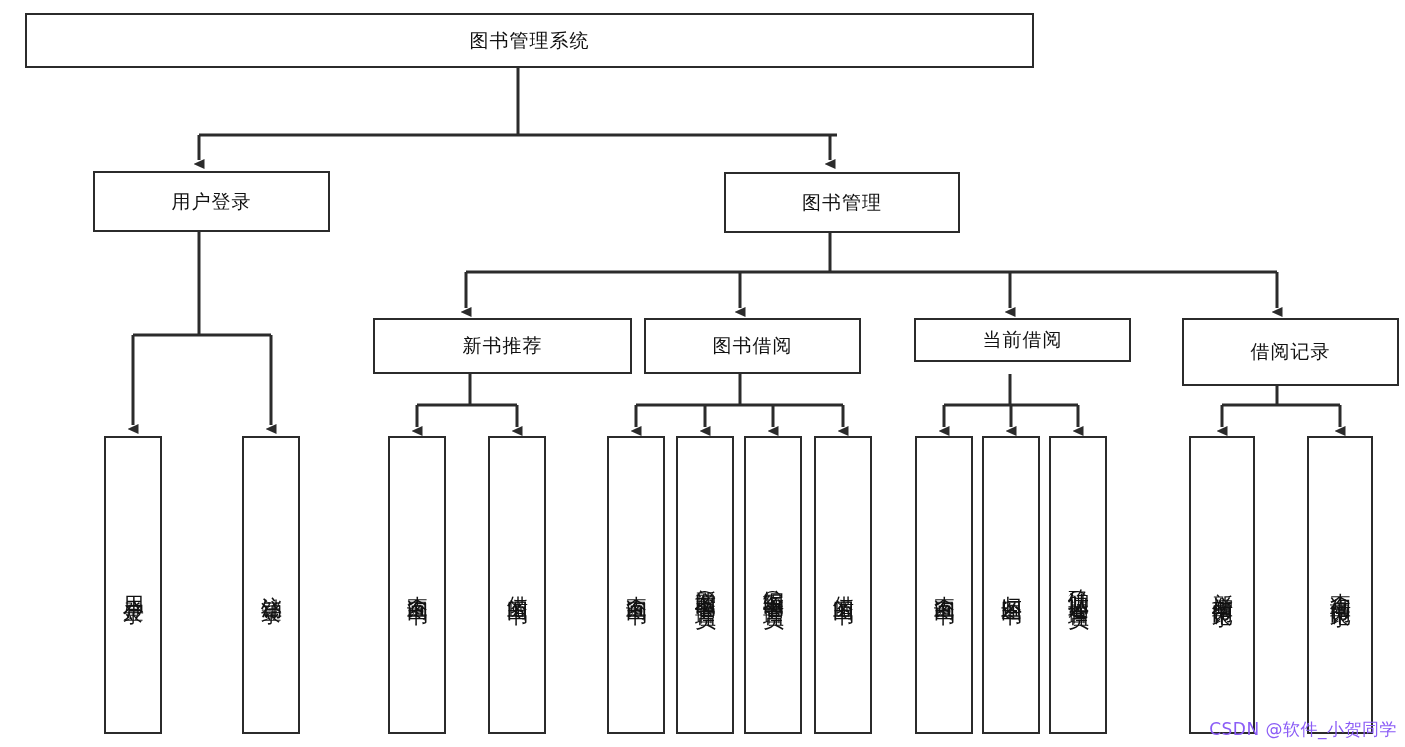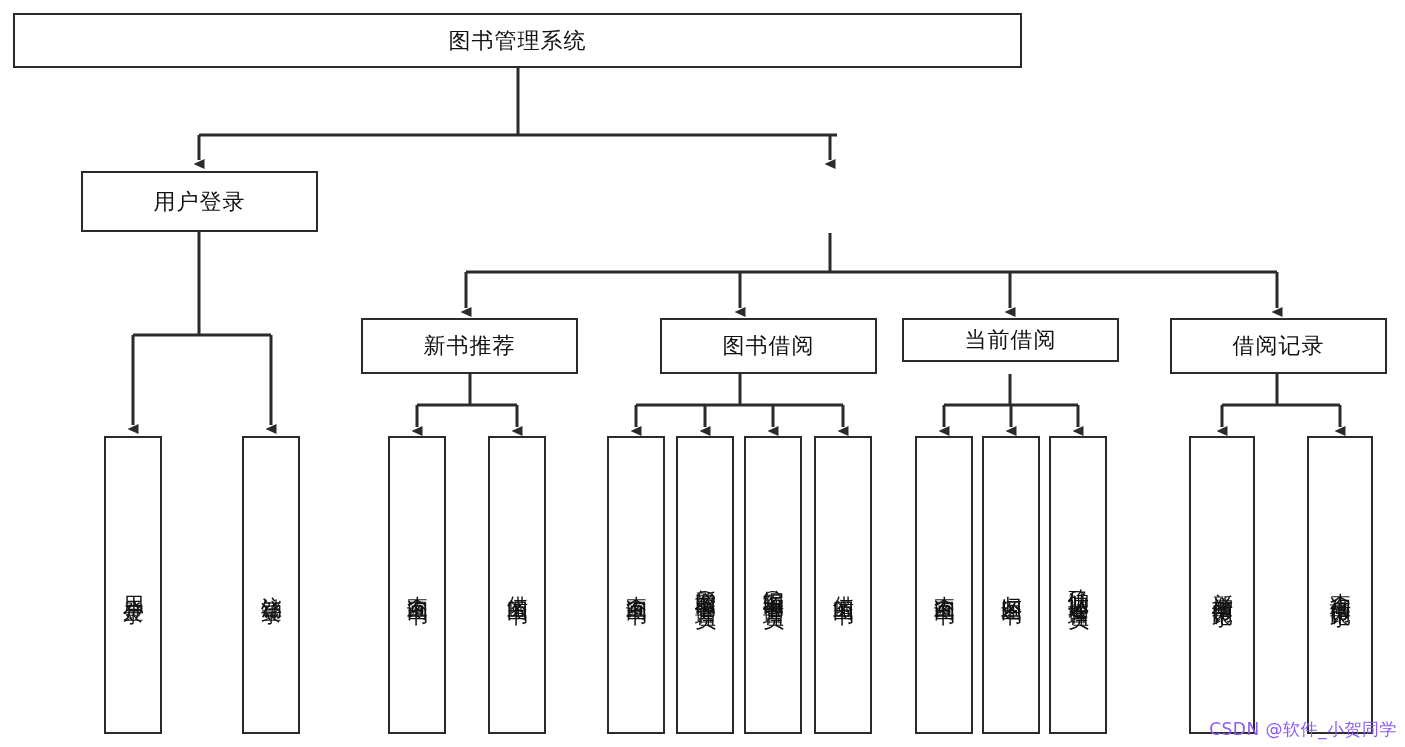--- a/index.html
+++ b/index.html
@@ -29,22 +29,23 @@
     position: absolute;
     box-sizing: border-box;
     border: 2px solid #2b2b2b;
     background: #ffffff;
     display: flex;
     align-items: center;
     justify-content: center;
     color: #111111;
   }
   .node.horiz {
-    font-size: 22px;
+    font-size: 19px;
     letter-spacing: 1px;
+    margin-left: 12px;
   }
   .node.vert {
     writing-mode: vertical-rl;
     text-orientation: upright;
     font-size: 21px;
     letter-spacing: 3px;
     line-height: 1;
     padding: 4px 0;
     text-align: center;
   }
@@ -120,34 +121,37 @@
   </svg>
 
   <div class="node horiz" style="left:13px; top:13px; width:1009px; height:55px;">
     <span class="label">图书管理系统</span>
   </div>
 
   <div class="node horiz" style="left:81px; top:171px; width:237px; height:61px;">
     <span class="label">用户登录</span>
   </div>
 
+  <div class="node horiz" style="left:712px; top:172px; width:236px; height:61px;">
+    <span class="label">图书管理</span>
+  </div>
 
-  <div class="node horiz" style="left:361px; top:318px; width:217px; height:56px;">
+  <div class="node horiz" style="left:361px; top:318px; width:259px; height:56px;">
     <span class="label">新书推荐</span>
   </div>
 
-  <div class="node horiz" style="left:660px; top:318px; width:217px; height:56px;">
+  <div class="node horiz" style="left:632px; top:318px; width:217px; height:56px;">
     <span class="label">图书借阅</span>
   </div>
 
   <div class="node horiz" style="left:902px; top:318px; width:217px; height:44px;">
     <span class="label">当前借阅</span>
   </div>
 
-  <div class="node horiz" style="left:1170px; top:318px; width:217px; height:56px;">
+  <div class="node horiz" style="left:1170px; top:318px; width:217px; height:68px;">
     <span class="label">借阅记录</span>
   </div>
 
   <div class="node vert" style="left:104px; top:436px; width:58px; height:298px;">
     <span class="label">用户登录</span>
   </div>
   <div class="node vert" style="left:242px; top:436px; width:58px; height:298px;">
     <span class="label">注销登录</span>
   </div>
 

